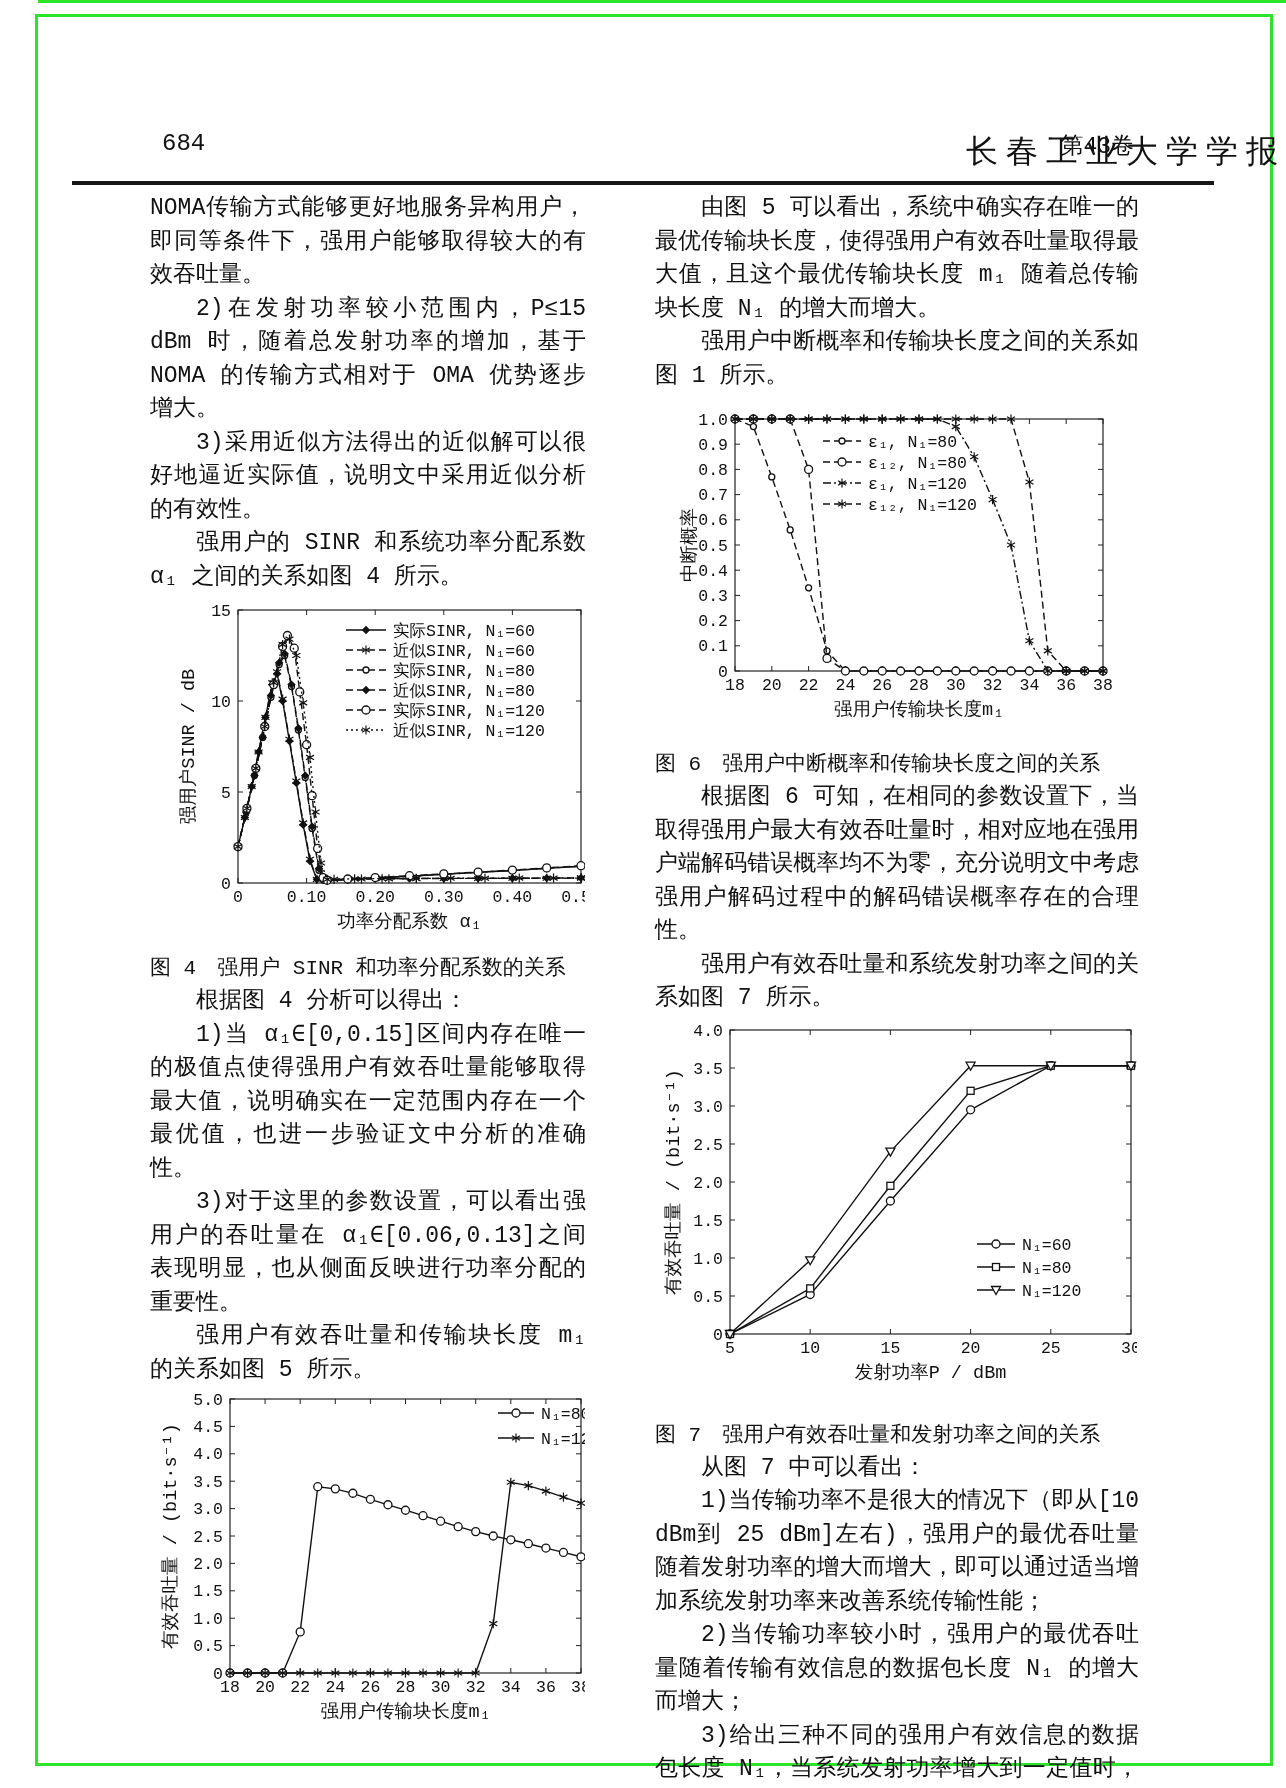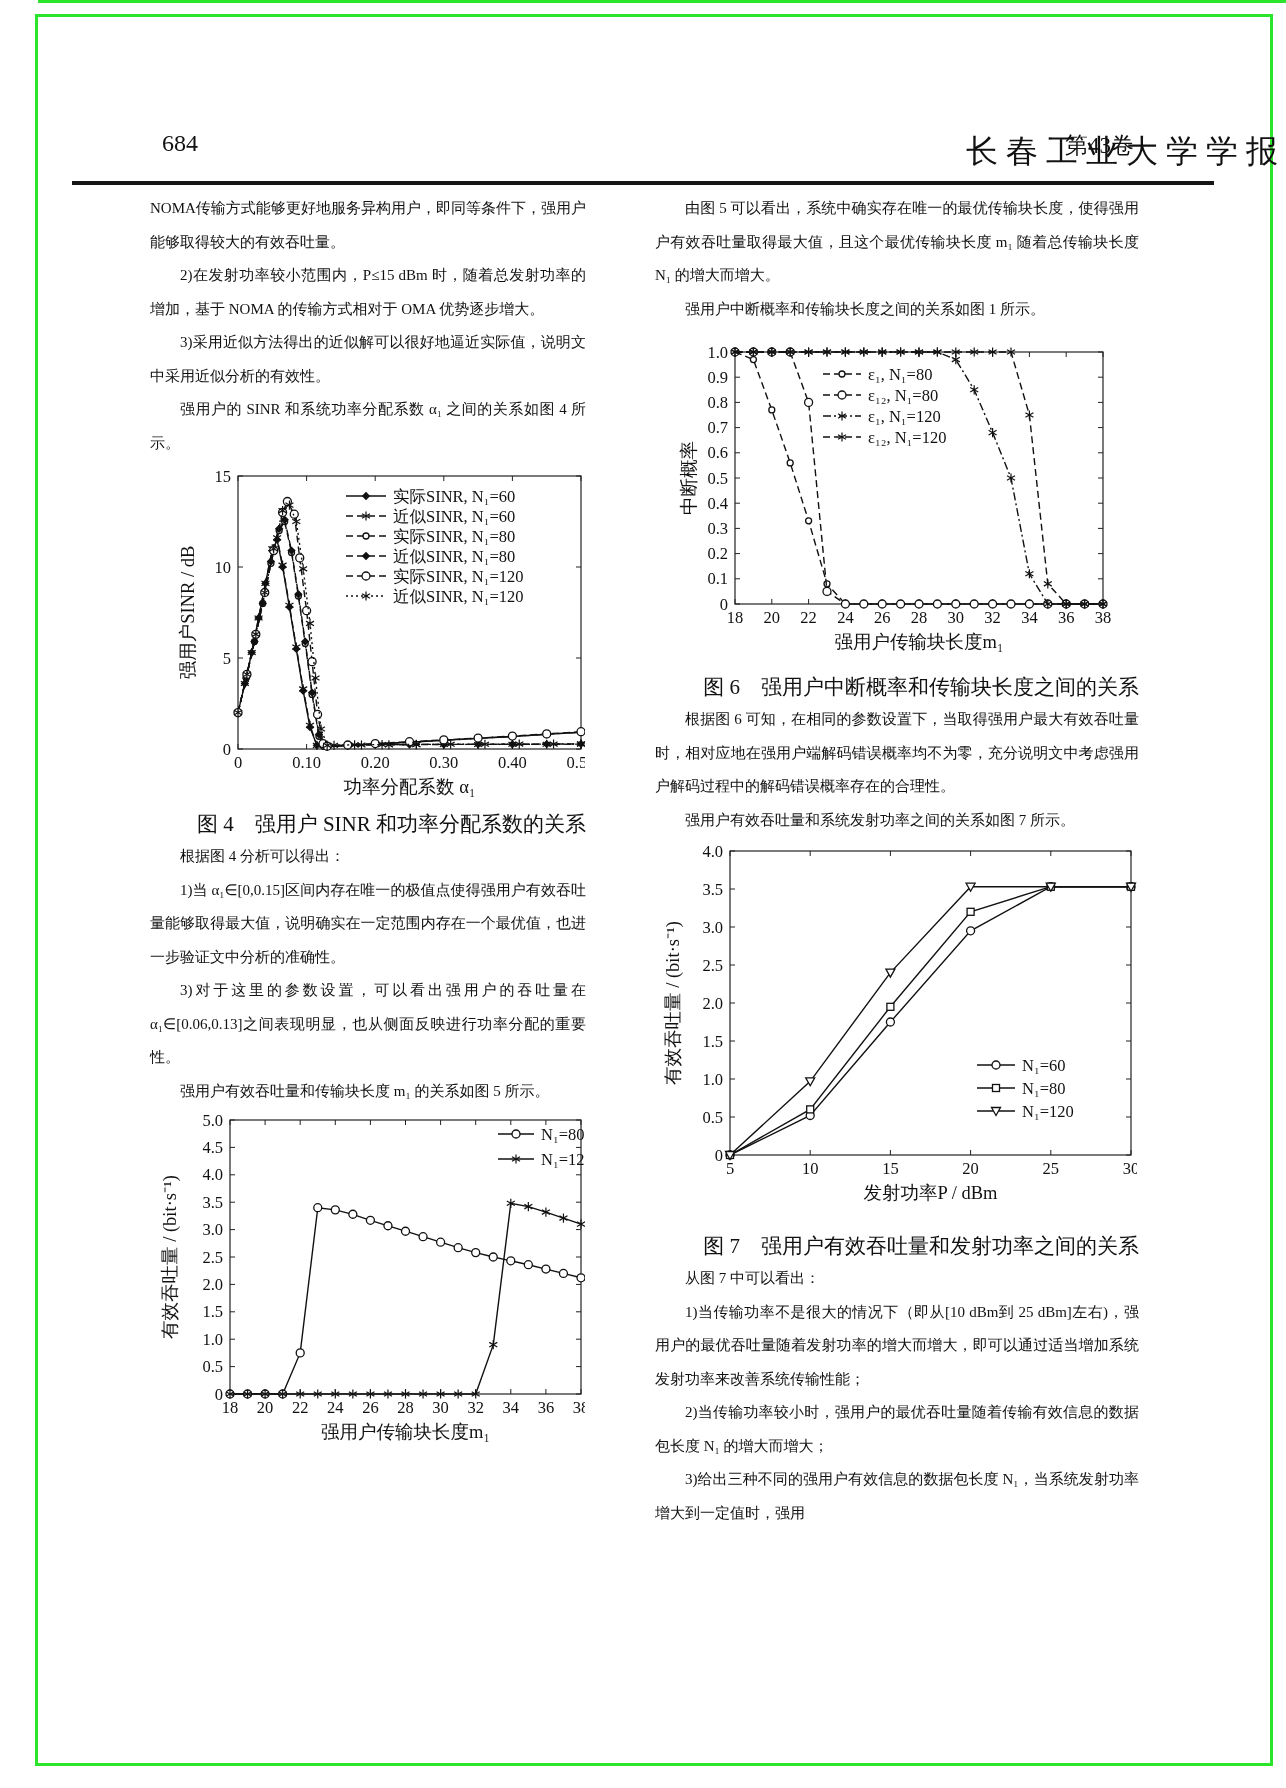--- a/index.html
+++ b/index.html
@@ -1,31 +1,31 @@
 <!DOCTYPE html>
 <html><head>
 <meta charset="utf-8">
 <style>
   html,body{margin:0;padding:0;background:#fff;}
   .page{position:relative;width:1286px;height:1788px;background:#ffffff;overflow:hidden;
-        font-family:Liberation Serif, serif;color:#111;}
+        font-family:Liberation Mono, monospace;color:#111;}
   .green-top{position:absolute;left:38px;top:0;width:1248px;height:3px;}
   .frame{position:absolute;left:35px;top:14px;width:1238px;height:1752px;border:3px solid;box-sizing:border-box;}
   .hdr-num{position:absolute;left:162px;top:130px;font-size:24px;}
   .hdr-title{position:absolute;left:12px;right:0;top:130px;text-align:right;font-size:32px;letter-spacing:8px;}
   .hdr-vol{position:absolute;right:152px;top:130px;font-size:23px;}
   .hdr-rule{position:absolute;left:72px;top:181px;width:1142px;height:3.5px;background:#161616;}
   .col{position:absolute;top:192px;}
   .col-left{left:150px;width:436px;}
   .col-right{left:655px;width:484px;}
-  p.body-p{margin:0;font-size:15px;line-height:33.5px;text-align:justify;text-justify:inter-ideograph;}
+  p.body-p{margin:0;font-size:23px;line-height:33.5px;text-align:justify;text-justify:inter-ideograph;}
   p.ind{text-indent:2em;}
   figure{margin:4px 0 2px 0;padding:0;}
   figure svg{display:block;}
-  figcaption.cap{font-size:21px;text-align:right;margin-top:1px;line-height:28px;}
+  figcaption.cap{font-size:21px;text-align:left;margin-top:12px;line-height:28px;}
   .tick{font-size:16.5px;fill:#111;}
   .axlabel{font-size:18.5px;fill:#111;}
   .leg{font-size:16.5px;fill:#111;}
 </style>
 </head>
 <body>
 
 <div class="page">
   <div class="green-top" style="background: rgb(43, 229, 43);"></div>
   <div class="frame" style="border-color: rgb(43, 229, 43);"></div>

